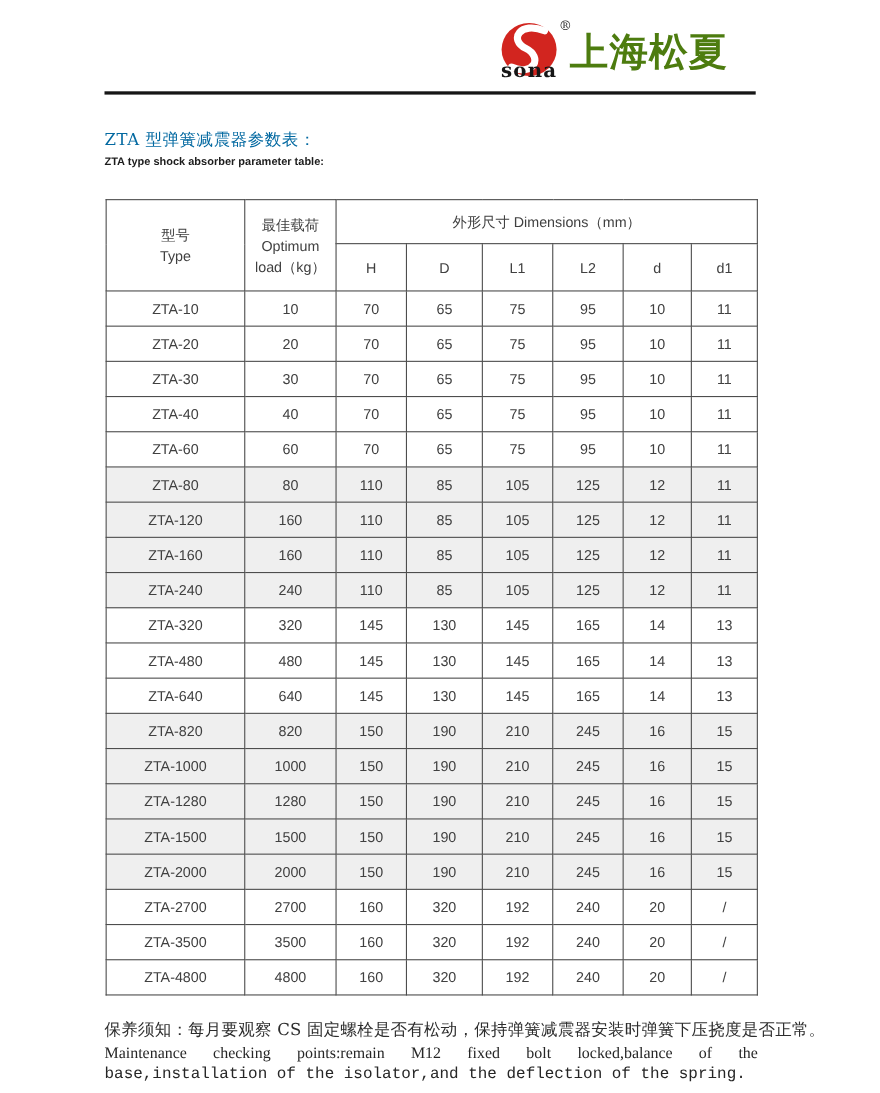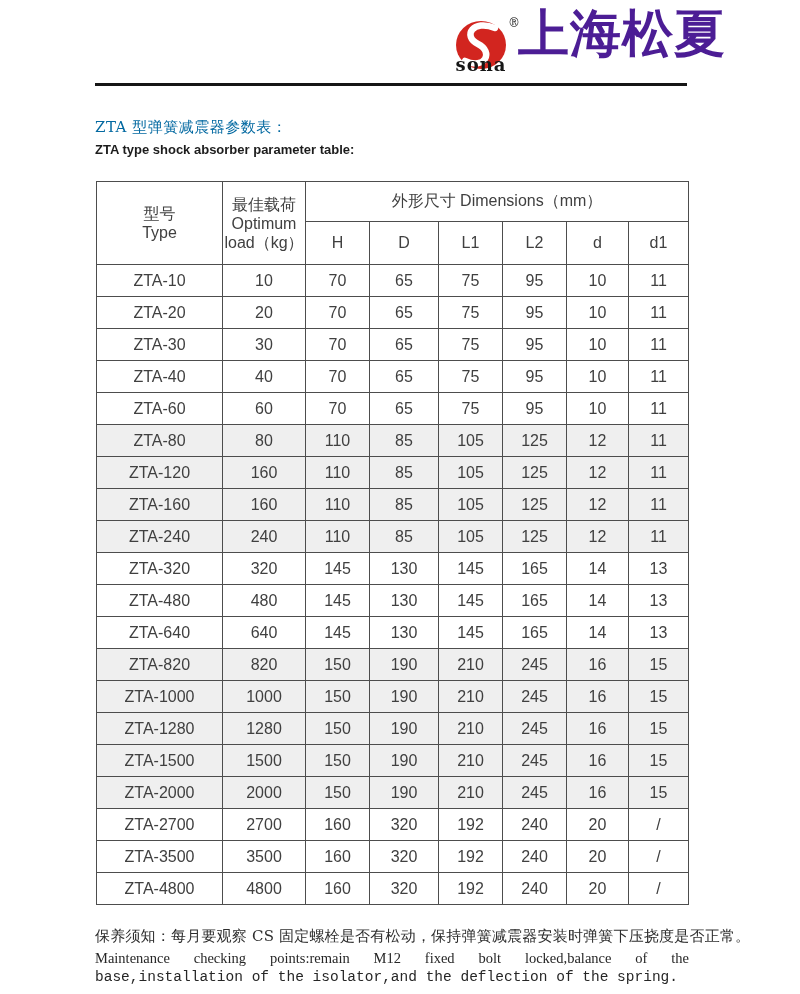--- a/index.html
+++ b/index.html
@@ -12,35 +12,35 @@
     overflow: hidden;
   }
   
   .logo-wrap { position: absolute; left: 448px; top: 14px; height: 76px; }
   .logo-icon { position: absolute; left: 7px; top: 6px; width: 52px; height: 50px; }
   .logo-reg { position: absolute; left: 60px; top: 2px; font-size: 12px; color: #2a2a2a;
               font-family: "DejaVu Serif", serif; }
   .logo-brand { position: absolute; left: 0px; top: 40px; width: 66px; text-align: center;
                 font-family: "DejaVu Serif", serif; font-weight: bold; font-size: 18px;
                 letter-spacing: 1px; color: #161616; }
-  .logo-company { position: absolute; left: 518px; top: 8px; width: 270px;
-                  font-size: 51px; font-weight: 900; color: #4c1d95;
+  .logo-company { position: absolute; left: 518px; top: 22px; width: 270px;
+                  font-size: 35px; font-weight: 900; color: #4d7c0f;
                   letter-spacing: 1px; line-height: 52px; white-space: nowrap;
                   font-family: "Liberation Sans", sans-serif; }
   .header-rule { position: absolute; left: 95px; top: 83px; width: 592px; height: 3px;
                  background: #161616; }
   
   .title-cn { position: absolute; left: 95px; top: 118px; font-size: 15px; color: #0369a1;
               font-family: "DejaVu Serif", serif; letter-spacing: 0.5px; }
-  .title-en { position: absolute; left: 95px; top: 142px; font-size: 13px; color: #1c1c1c;
+  .title-en { position: absolute; left: 95px; top: 142px; font-size: 10px; color: #1c1c1c;
               font-weight: bold; font-family: "Liberation Sans", sans-serif; }
   
   .param-table { position: absolute; left: 96px; top: 181px; width: 592px;
                  border-collapse: collapse; table-layout: fixed;
-                 font-size: 16px; color: #404040; }
+                 font-size: 13px; color: #404040; }
   .param-table td { border: 1px solid #4d4d4d; text-align: center; vertical-align: middle;
                     padding: 0; }
   .hdr-row1 td { height: 40px; }
   .hdr-row2 td { height: 43px; }
   tbody td { height: 32px; }
   .shaded { background: var(--shaded, #efefef); }
   .stack { line-height: 19px; padding: 2px 0; }
   
   .footer { position: absolute; left: 95px; top: 927px; width: 594px; }
   .footer-cn { font-size: 15px; color: #2d2d2d; letter-spacing: 0.2px;

